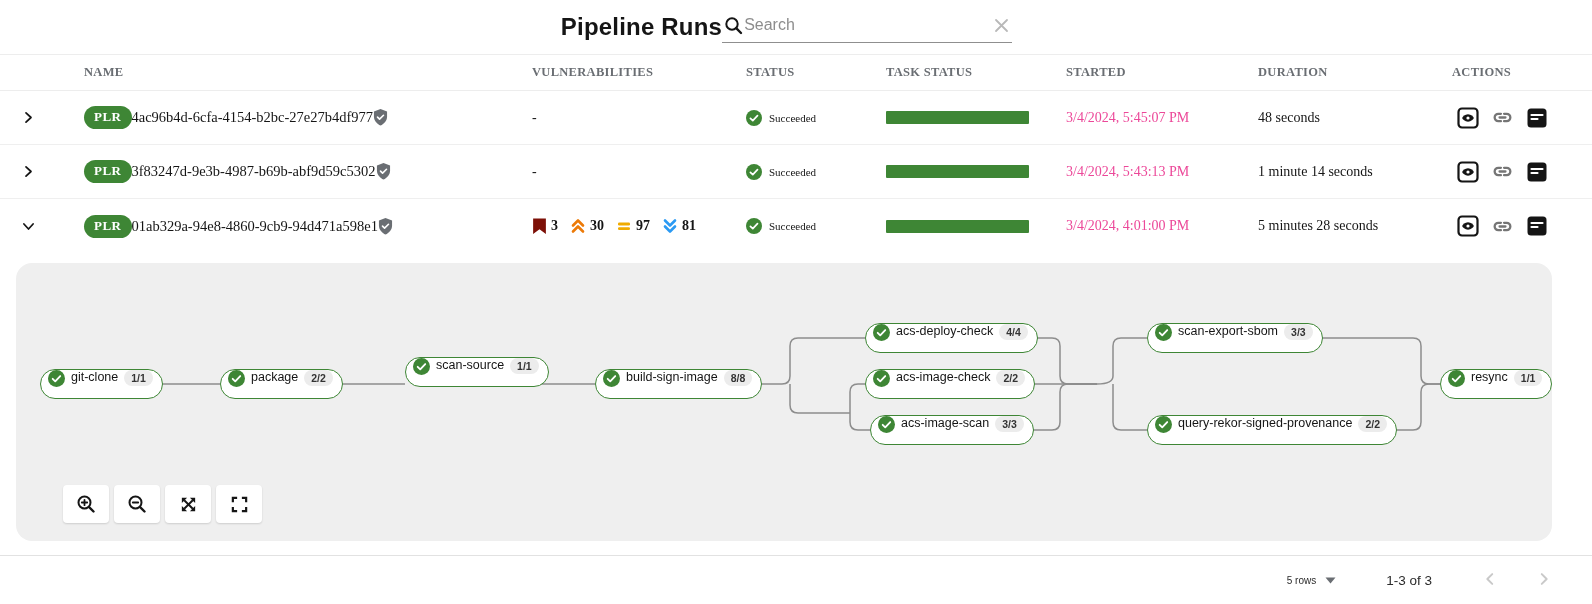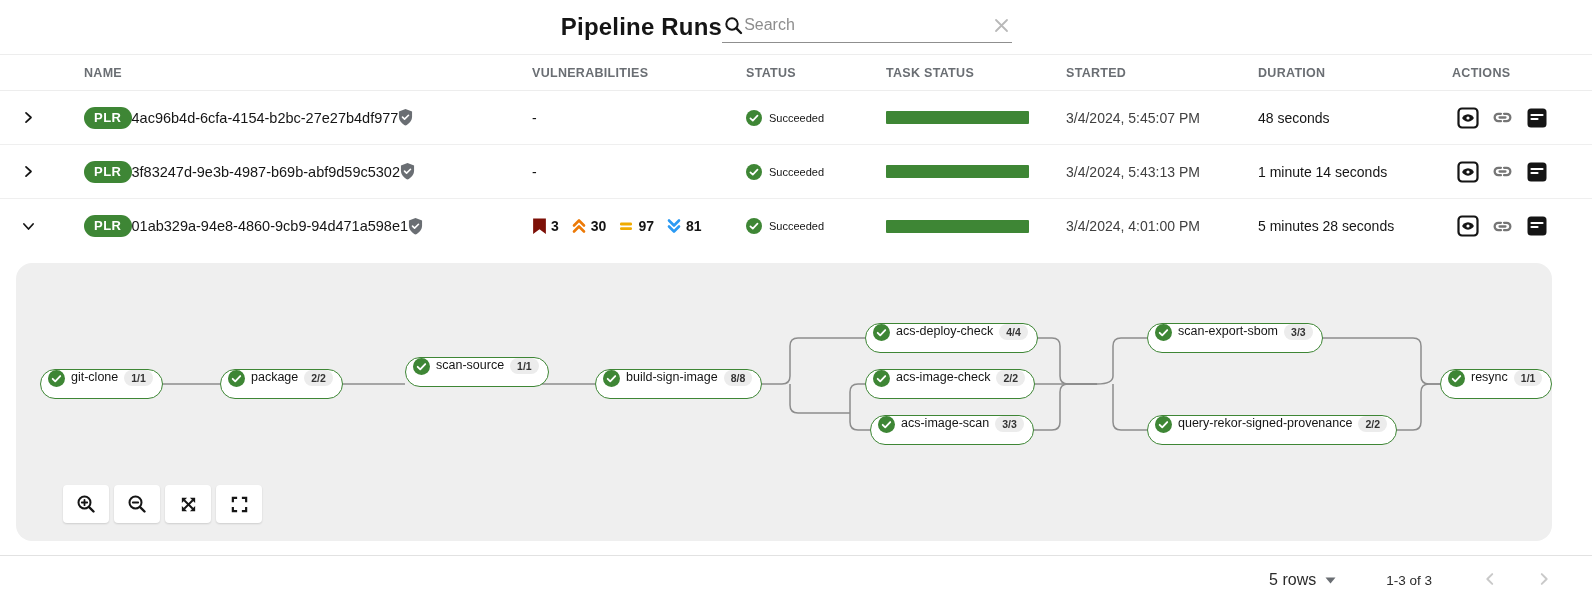--- a/index.html
+++ b/index.html
@@ -12,34 +12,34 @@
   .title { font-size:24px; font-weight:700; letter-spacing:.2px; }
   .search { width:290px; display:flex; align-items:center; gap:1px;
     border-bottom:1px solid #8f8f8f; padding:4px 2px 7px 2px; }
   .search input { flex:1; border:none; outline:none; font-size:16px; color:#151515;
     background:transparent; font-family:"Liberation Sans",sans-serif; }
   .search input::placeholder { color:#8d8d8d; }
   .iconbtn { background:none; border:none; cursor:pointer; display:flex; align-items:center; padding:0; }
 
   
   .trow { display:grid; grid-template-columns:84px 448px 214px 140px 180px 192px 194px 140px;
-    align-items:center; }
+    align-items:center;font-family:Liberation Serif, serif; }
   .thead { height:37px; border-top:1px solid #ededed; border-bottom:1px solid #ededed; }
   .thead span { font-size:12.5px; font-weight:700; color:#6a6e73; letter-spacing:.3px; }
   .row { height:54px; border-bottom:1px solid #efefef; }
   .row.expanded { border-bottom:none; }
   .c-expand { padding-left:21px; }
   .name-cell { display:flex; align-items:center; }
   .plr-badge { background:#3E8635; color:#fff; font-size:13px; font-weight:700;
     padding:3px 10px 4px; border-radius:12px; letter-spacing:.5px; }
   .run-name { font-size:14.5px; }
   .dash { font-size:14px; color:#151515; }
   .status-cell { display:flex; align-items:center; gap:7px; font-size:11px; }
   .taskbar { width:143px; height:13px; background:#3E8635; border-radius:1px; }
-  .started { font-size:14px; color:#404040; }
+  .started { font-size:14px; color:#ec4899; }
   .duration { font-size:14px; color:#151515; }
   .actions-cell { display:flex; align-items:center; gap:12px; padding-left:5px; }
   .vuln-cell { display:flex; align-items:center; }
   .vuln-item { display:flex; align-items:center; gap:4px; margin-right:12px; }
   .vuln-item b { font-size:14px; font-weight:700; }
 
   
   .graph-panel { position:relative; width:1536px; height:278px; margin:10px 0 0 16px;
     background:#efefef; border-radius:16px; }
   .edges { position:absolute; left:0; top:0; }
@@ -50,21 +50,21 @@
     font-weight:600; color:#333; }
   .graph-controls { position:absolute; left:47px; top:222px; display:flex; gap:5px; }
   .gbtn { width:46px; height:38px; background:#fff; border:none; border-radius:4px;
     box-shadow:0 1px 2px rgba(0,0,0,.14); display:flex; align-items:center; justify-content:center;
     cursor:pointer; }
 
   
   .footer { margin-top:14px; border-top:1px solid #e2e2e2; height:49px; display:flex;
     align-items:center; justify-content:flex-end; padding-right:36px; }
   .rows-select { display:flex; align-items:center; gap:9px; cursor:pointer; background:none; border:none;
-    font-size:16px; color:#2b2b2b; font-family:"Liberation Sans",sans-serif; margin-right:50px; }
+    font-size:10px; color:#2b2b2b; font-family:"Liberation Sans",sans-serif; margin-right:50px; }
   .range { font-size:13.5px; color:#2b2b2b; margin-right:46px; }
   .pagebtn { background:none; border:none; padding:0 4px; cursor:default; }
   .pagebtn.prev { margin-right:30px; }
 </style>
 </head>
 <body>
 
 <div class="hdr">
   <div class="title">Pipeline Runs</div>
   <div class="search">

